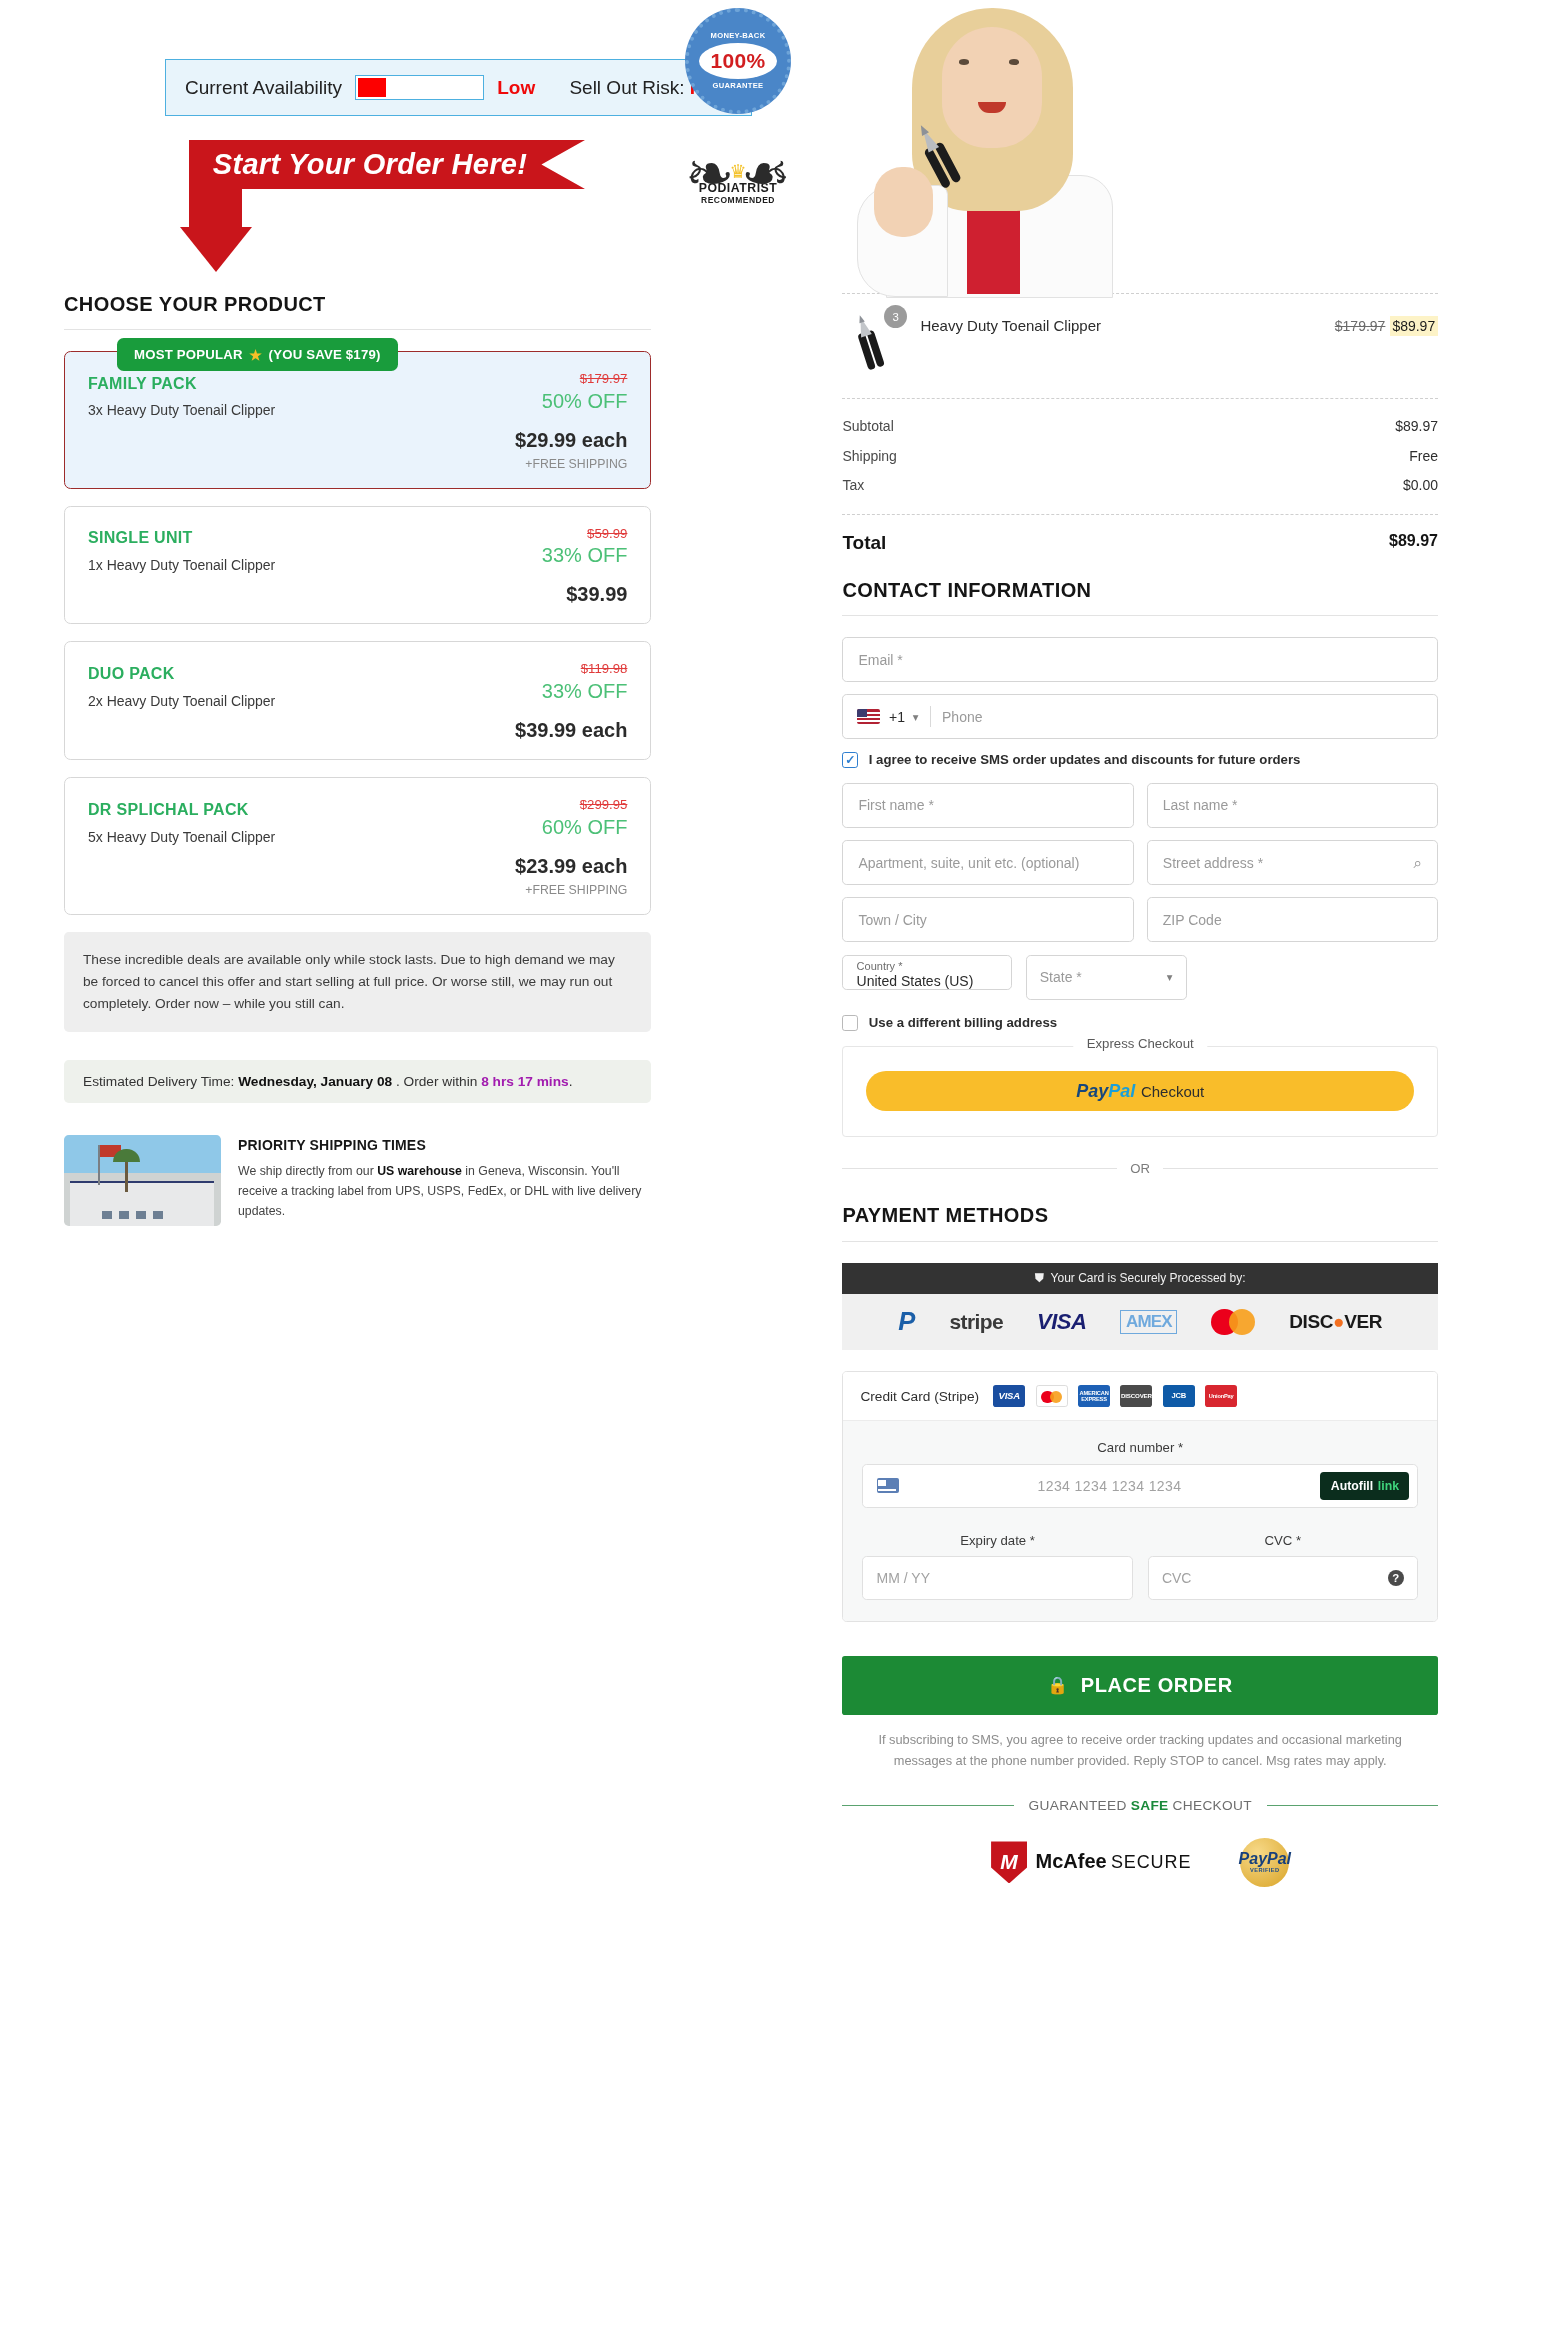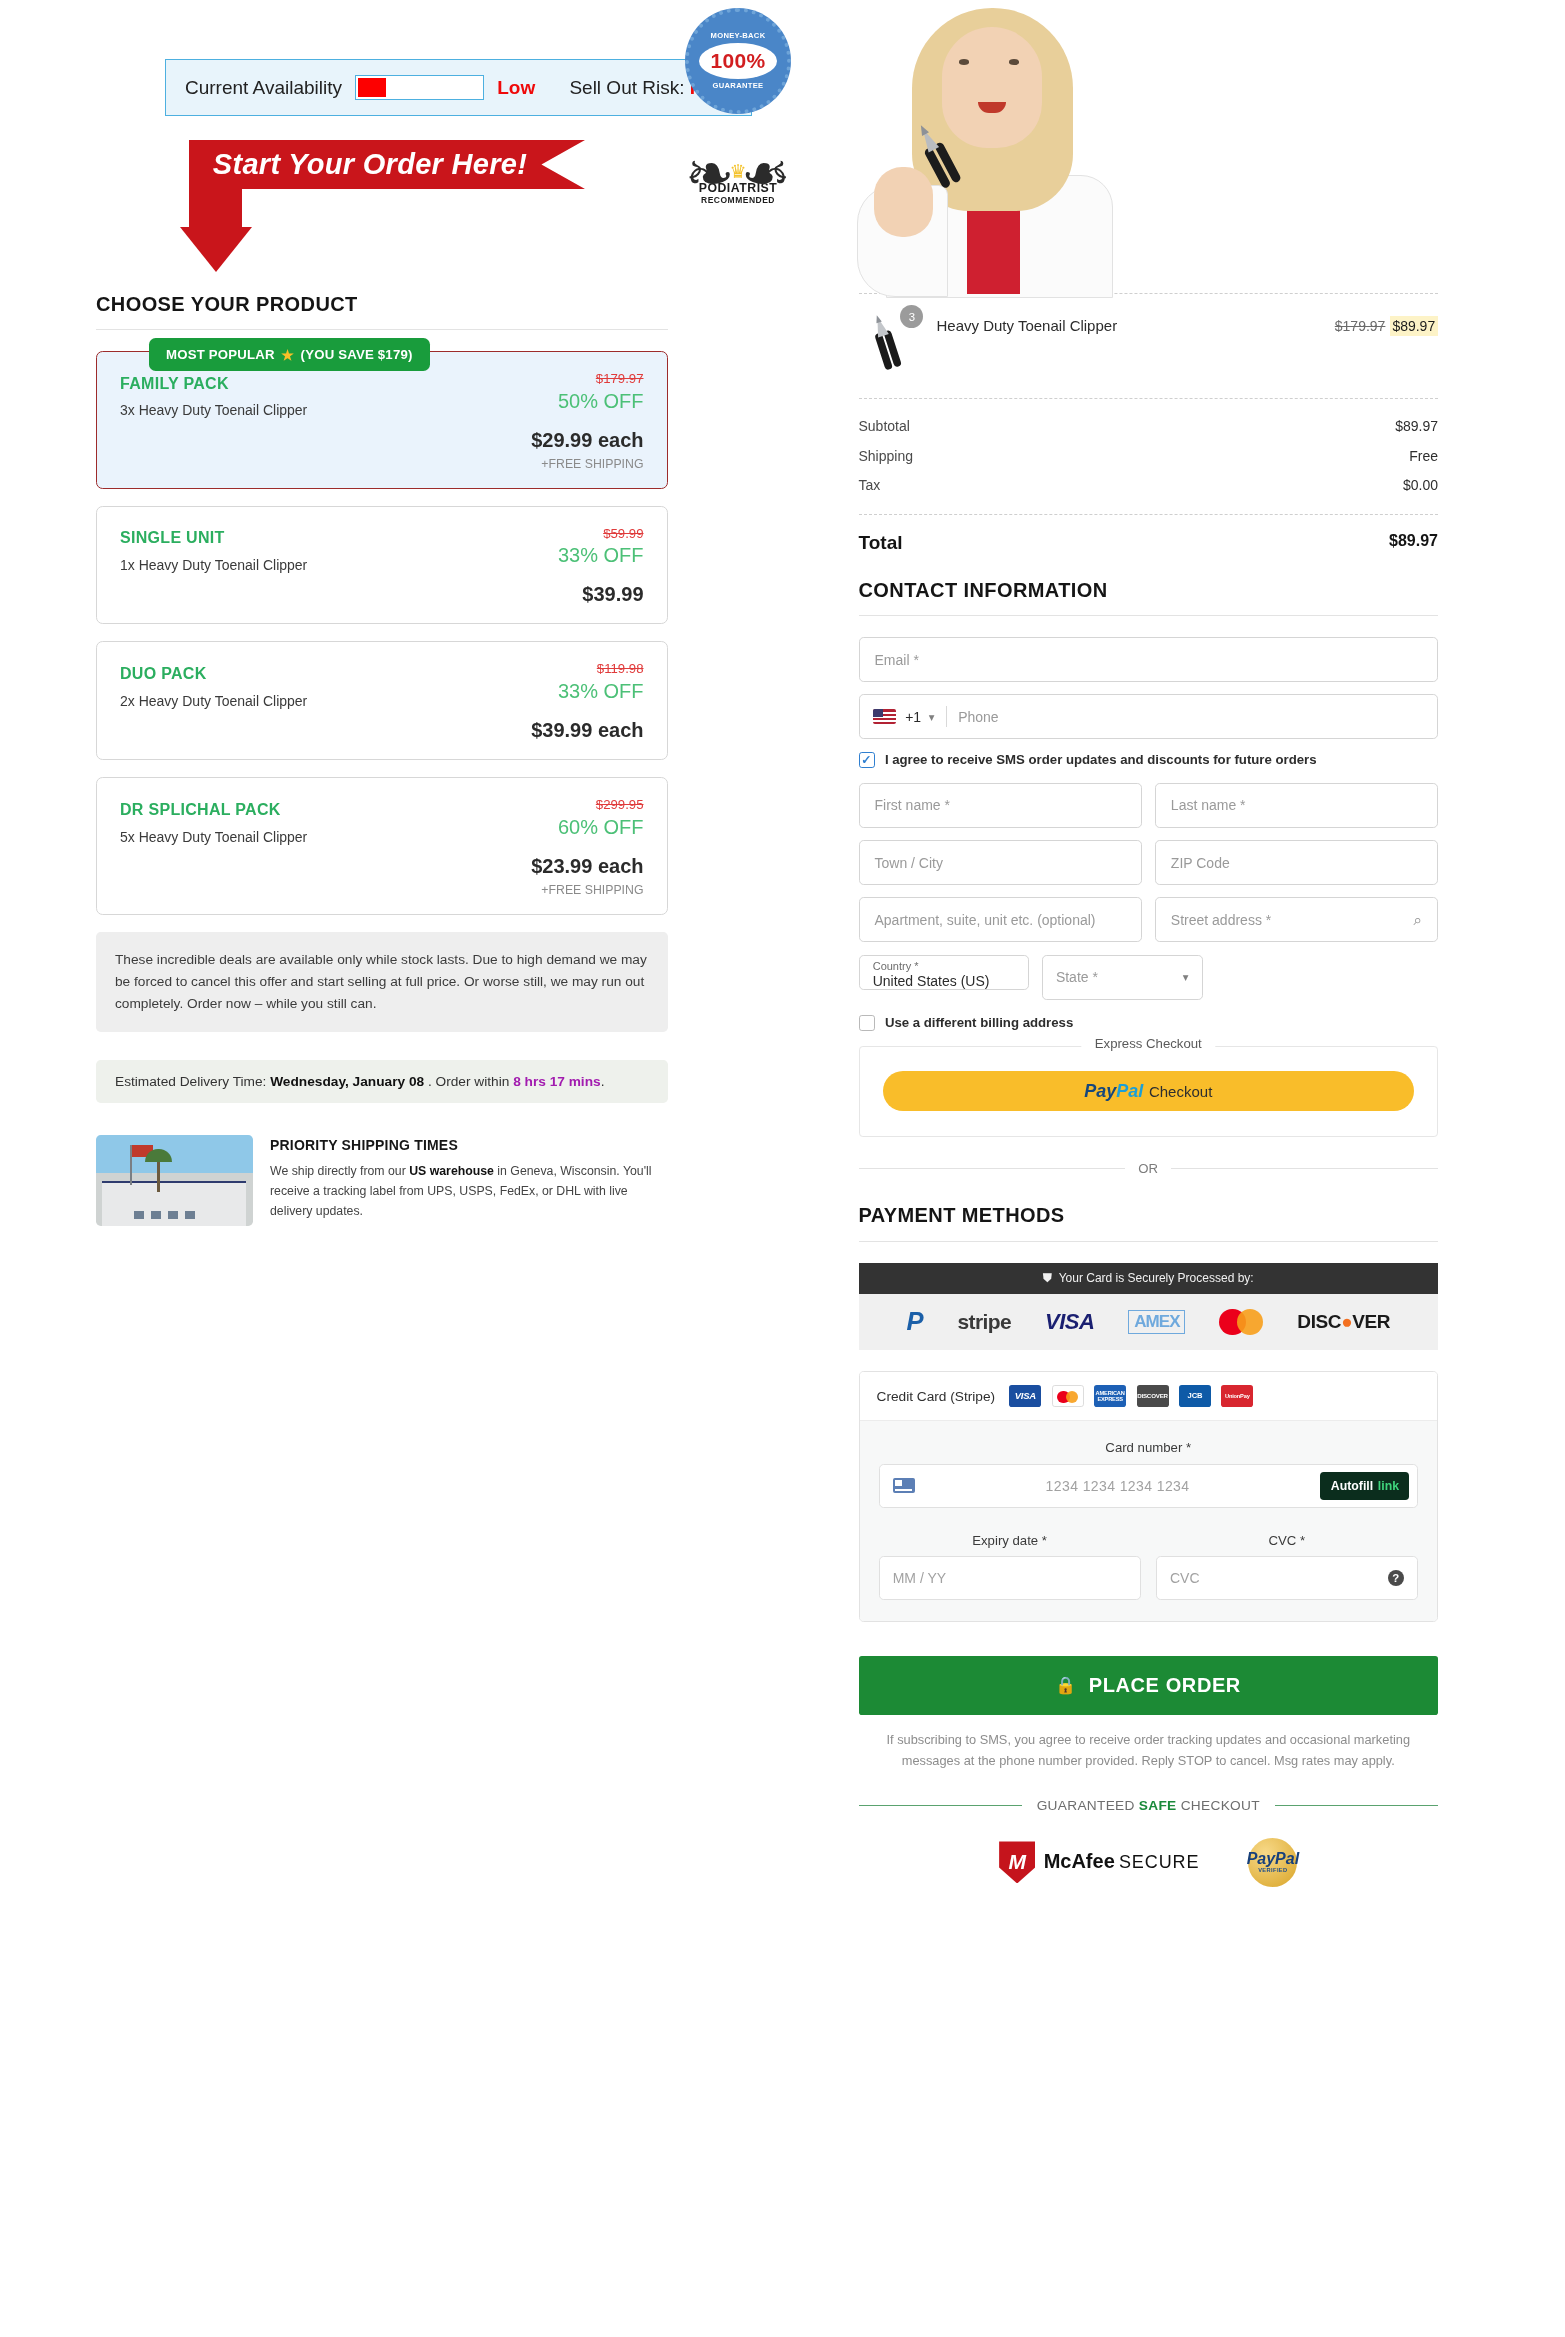--- a/index.html
+++ b/index.html
@@ -91,21 +91,21 @@
   .doc-eye { position: absolute; width: 10.4px; height: 5.7px; background: #5b4a3a; border-radius: 50%; top: 59px; }
   .doc-eye.a { left: 151px; } .doc-eye.b { left: 201px; }
   .doc-mouth { position: absolute; left: 170px; top: 102px; width: 28px; height: 11.4px; background: #c0392b; border-radius: 0 0 14px 14px; }
   .doc-coat { position: absolute; left: 78px; top: 175px; width: 227px; height: 123px; background: #fbfbfb; border-radius: 32px 32px 0 0; border: 0.9px solid #e2e2e2; }
   .doc-shirt { position: absolute; left: 159px; top: 182px; width: 53px; height: 112px; background: #cf2030; clip-path: polygon(50% 0, 100% 0, 100% 100%, 0 100%, 0 0); }
   .doc-arm { position: absolute; left: 49px; top: 185px; width: 91px; height: 112px; background: #fbfbfb; border-radius: 38px 9.5px 0 38px; border: 0.9px solid #e2e2e2; }
   .doc-hand { position: absolute; left: 66px; top: 167px; width: 59px; height: 70px; background: #f2d2b4; border-radius: 28px; }
   .clipper-art { position: absolute; left: 91px; top: 119px; width: 79px; height: 79px; }
 
   
-  .main { display: flex; padding: 0 127px 0 96px; gap: 21px; }
+  .main { display: flex; padding: 0 127px 0 64px; gap: 21px; }
   .col-left { width: 644px; }
   .col-right { width: 653px; margin-left: 170px; }
 
   
   .sec-head {
     font-size: 20px; font-weight: bold; color: #151515;
     letter-spacing: 0.4px; padding-bottom: 13.2px;
   }
   .sec-rule { border-bottom: 0.9px solid #e3e3e3; margin-bottom: 21px; }
 
@@ -596,34 +596,34 @@
       <div class="field sm">
         <span>First name *</span>
       </div>
       <div class="field sm">
         <span>Last name *</span>
       </div>
     </div>
 
     <div class="row2">
       <div class="field sm">
-        <span>Town / City</span>
-      </div>
-      <div class="field sm">
-        <span>ZIP Code</span>
-      </div>
-    </div>
-
-    <div class="row2">
-      <div class="field sm">
         <span>Apartment, suite, unit etc. (optional)</span>
       </div>
       <div class="field sm has-icon">
         <span>Street address *</span>
         <span class="mag">⌕</span>
+      </div>
+    </div>
+
+    <div class="row2">
+      <div class="field sm">
+        <span>Town / City</span>
+      </div>
+      <div class="field sm">
+        <span>ZIP Code</span>
       </div>
     </div>
 
     <div class="row-cs">
       <div class="country-field">
         <div class="country-lbl">Country *</div>
         <div class="country-val">United States (US)</div>
       </div>
       <div class="state-field">
         <span>State *</span>

